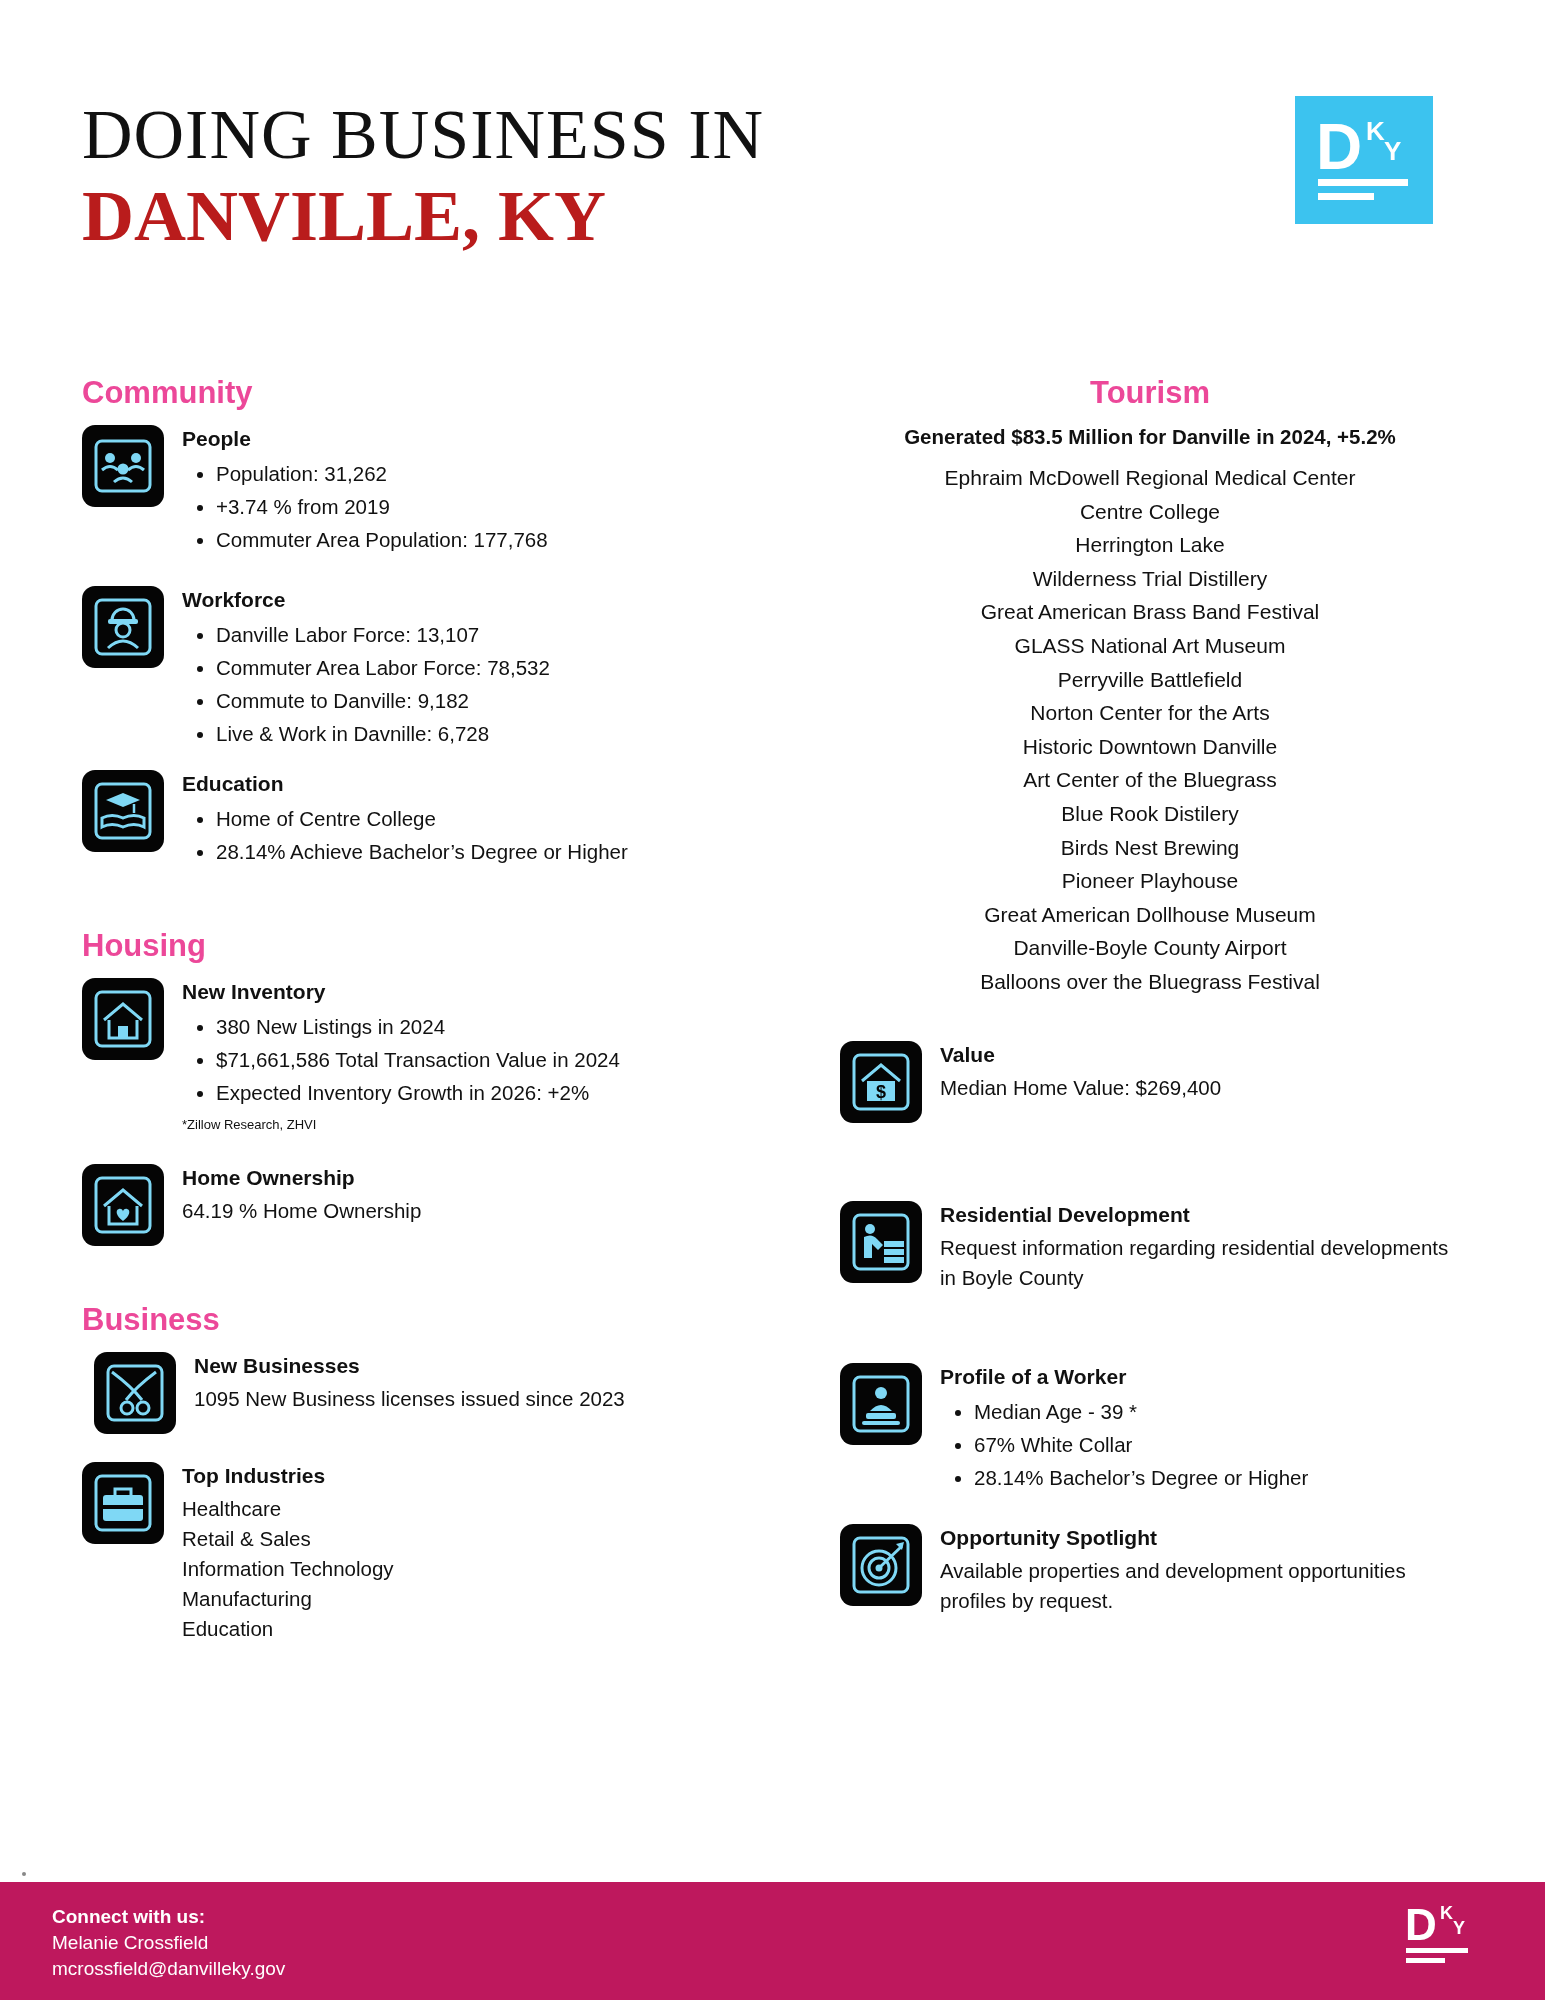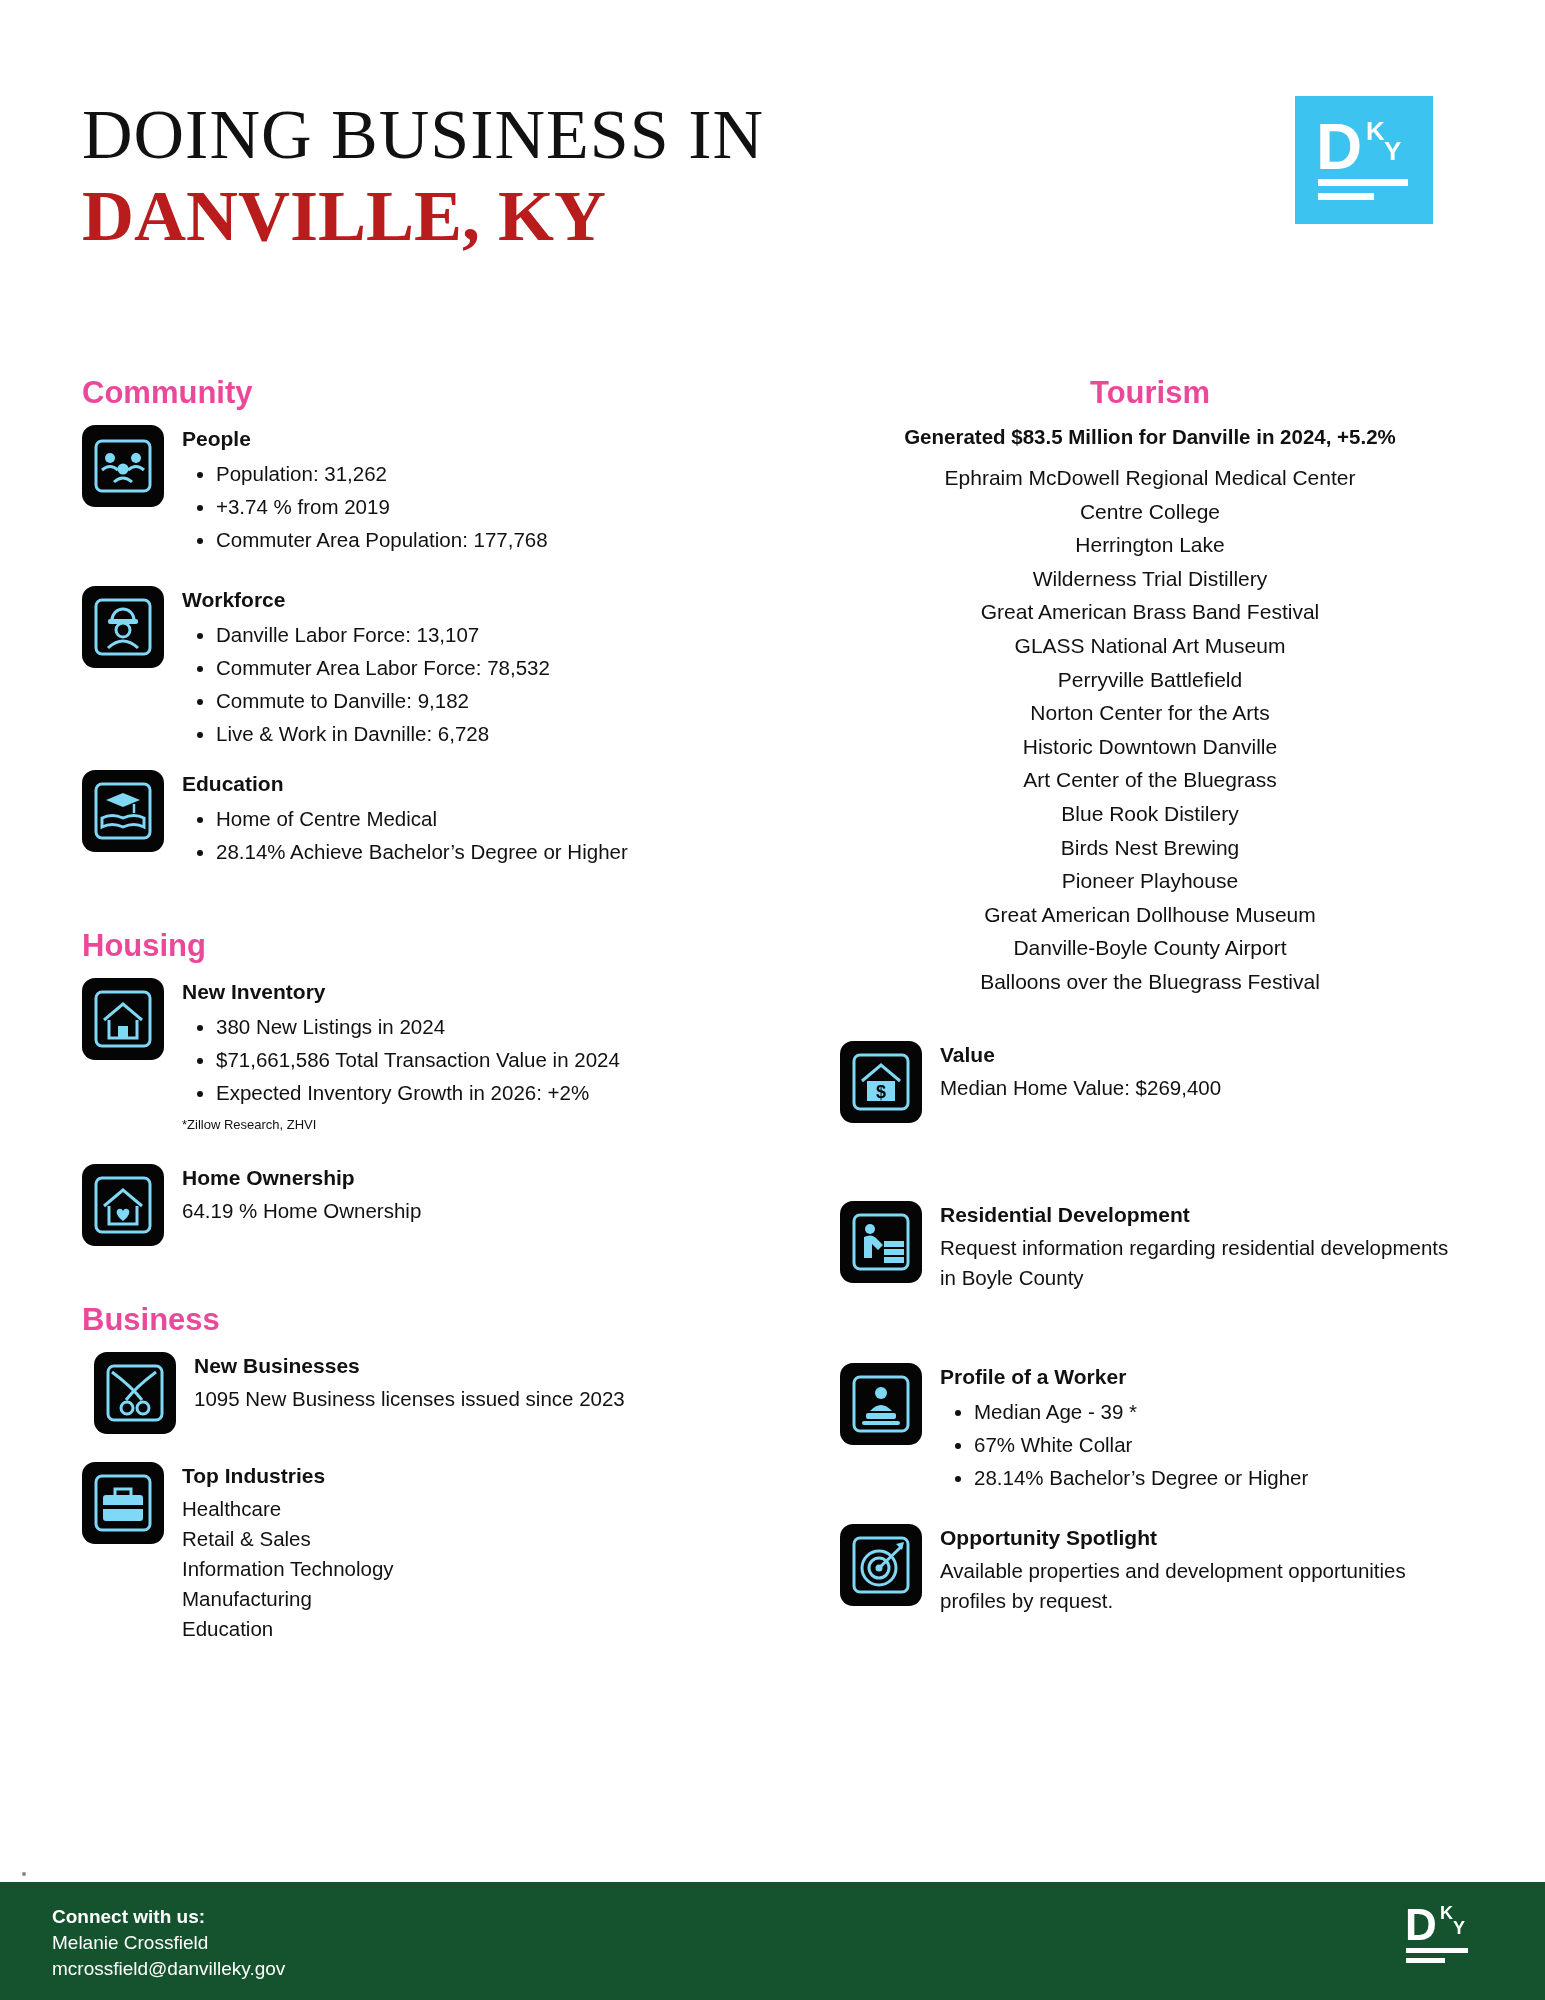--- a/index.html
+++ b/index.html
@@ -119,21 +119,21 @@
     margin: 0 0 12px 0;
   }
   .tourism-list { text-align: center; font-size: 21px; line-height: 33.6px; color: #111; }
 
   
   .footer {
     position: absolute;
     left: 0; bottom: 0;
     width: 1545px;
     height: 118px;
-    background: #14532d;
+    background: #be185d;
   }
   .footer-text {
     position: absolute;
     left: 52px; top: 22px;
     color: #ffffff;
     font-size: 19px;
     line-height: 26px;
   }
   .footer-text .bold { font-weight: bold; }
   .footer-logo { position: absolute; right: 60px; top: 22px; width: 80px; height: 72px; }
@@ -232,21 +232,21 @@
       <svg width="82" height="82" viewBox="0 0 82 82">
         <rect x="14" y="14" width="54" height="54" rx="6" fill="none" stroke="#7fd8f5" stroke-width="3"></rect>
         <path d="M24,30 l17,-7 17,7 -17,7 z" fill="#7fd8f5"></path>
         <path d="M52,34 l0,9" stroke="#7fd8f5" stroke-width="2.5" fill="none"></path>
         <path d="M20,48 q10,-5 21,0 q11,-5 21,0 l0,9 q-10,-5 -21,0 q-11,-5 -21,0 z" fill="none" stroke="#7fd8f5" stroke-width="3"></path>
       </svg>
     </div>
     <div class="block-body">
       <p class="sub-head">Education</p>
       <ul class="bullets">
-        <li>Home of Centre Medical</li>
+        <li>Home of Centre College</li>
         <li>28.14% Achieve Bachelor’s Degree or Higher</li>
       </ul>
     </div>
   </div>
 
   <h2 class="section-head" style="margin-top:60px;">Housing</h2>
 
   <div class="block">
     <div class="icon">
       <svg width="82" height="82" viewBox="0 0 82 82">

